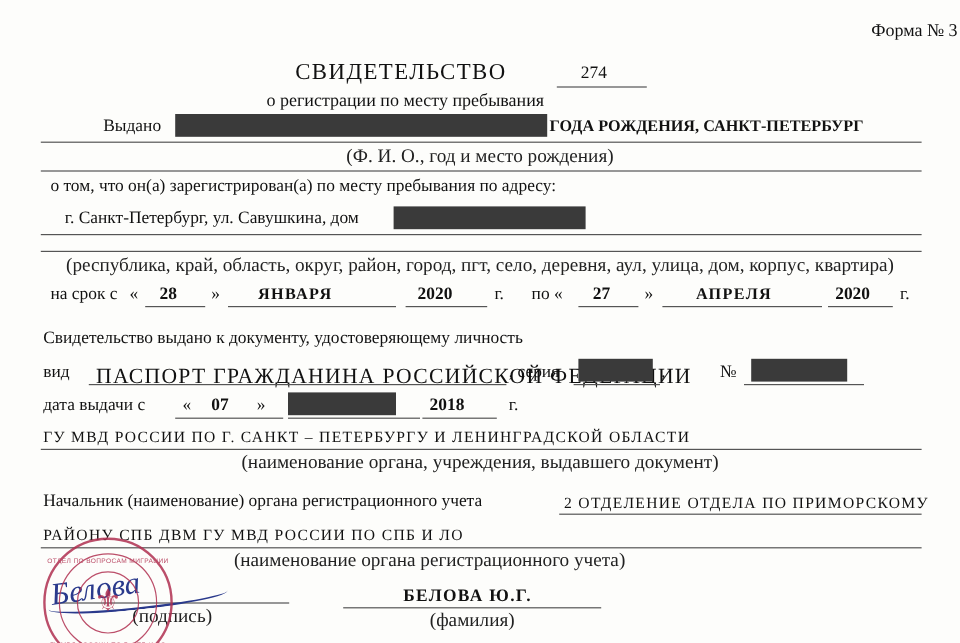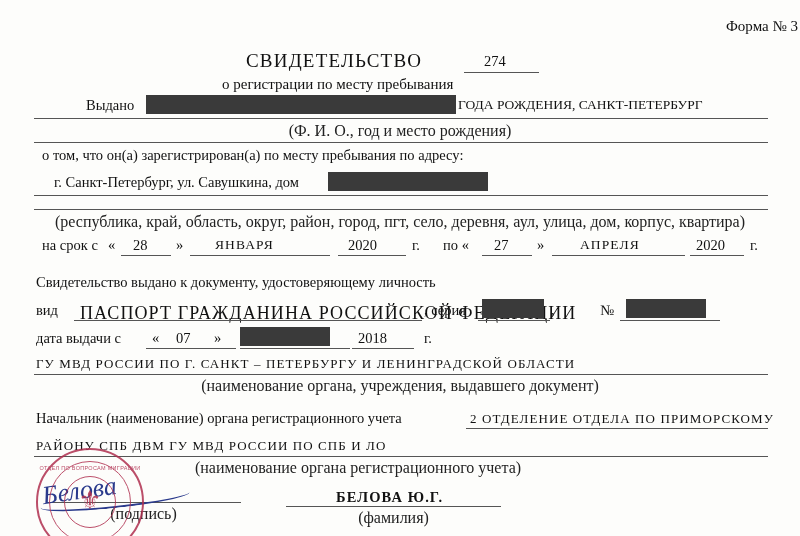--- a/index.html
+++ b/index.html
@@ -51,21 +51,21 @@
   .title {
     font-size: 19px;
     letter-spacing: 1.2px;
   }
   .subtitle {
     font-size: 15px;
   }
   .body-text {
     font-size: 14.5px;
   }
-  .bold { font-weight: normal; }
+  .bold { font-weight: bold; }
   .spaced { letter-spacing: 1.1px; }
 
   
   .stamp {
     position: absolute;
     width: 108px;
     height: 108px;
     border: 2px solid #b03050;
     border-radius: 50%;
     opacity: 0.85;

